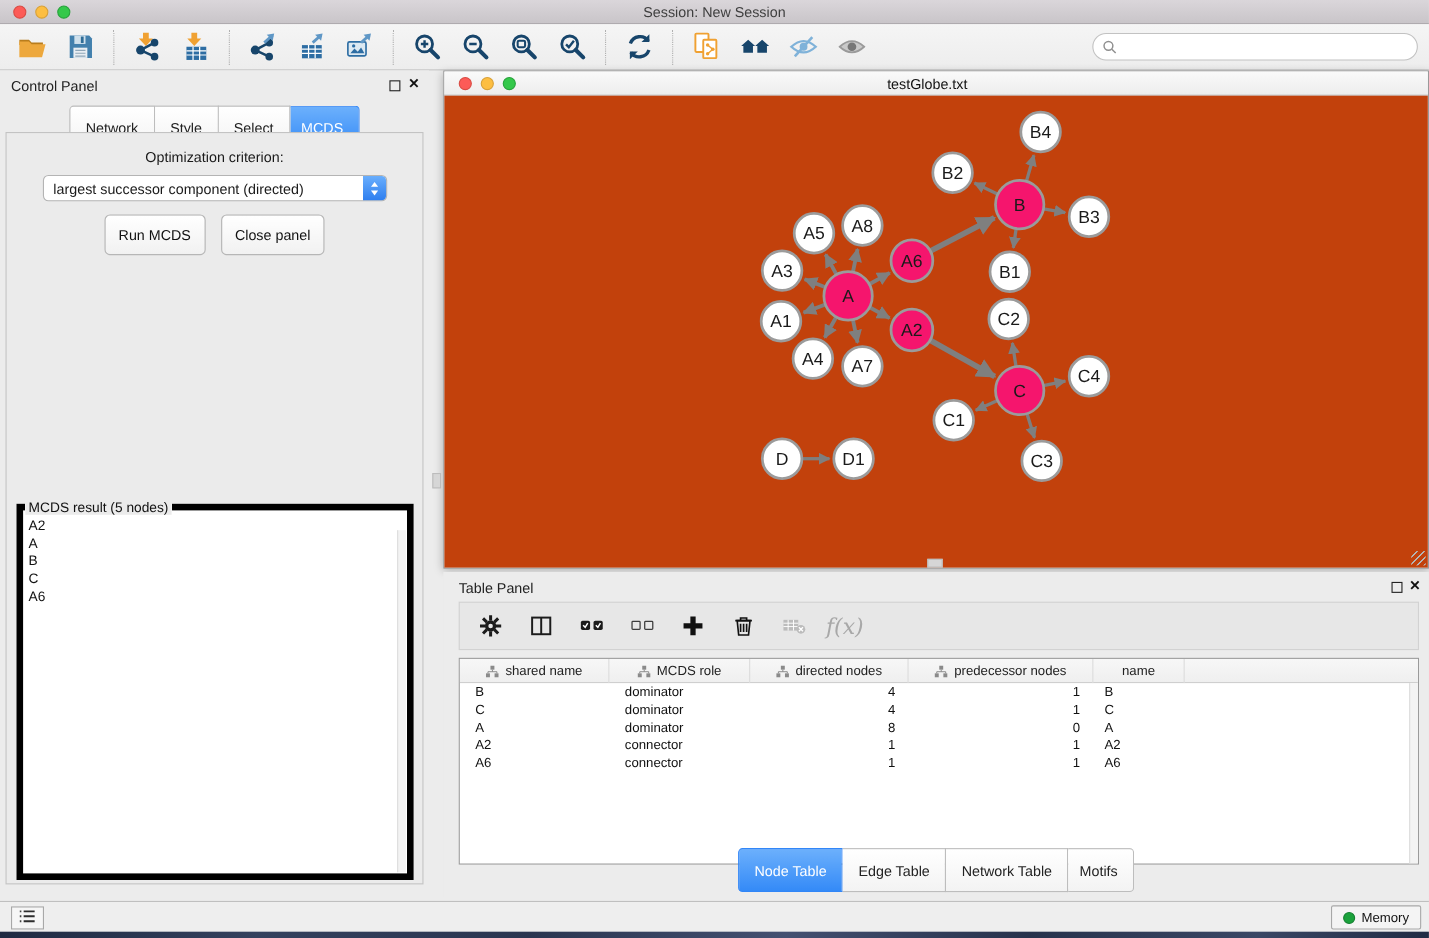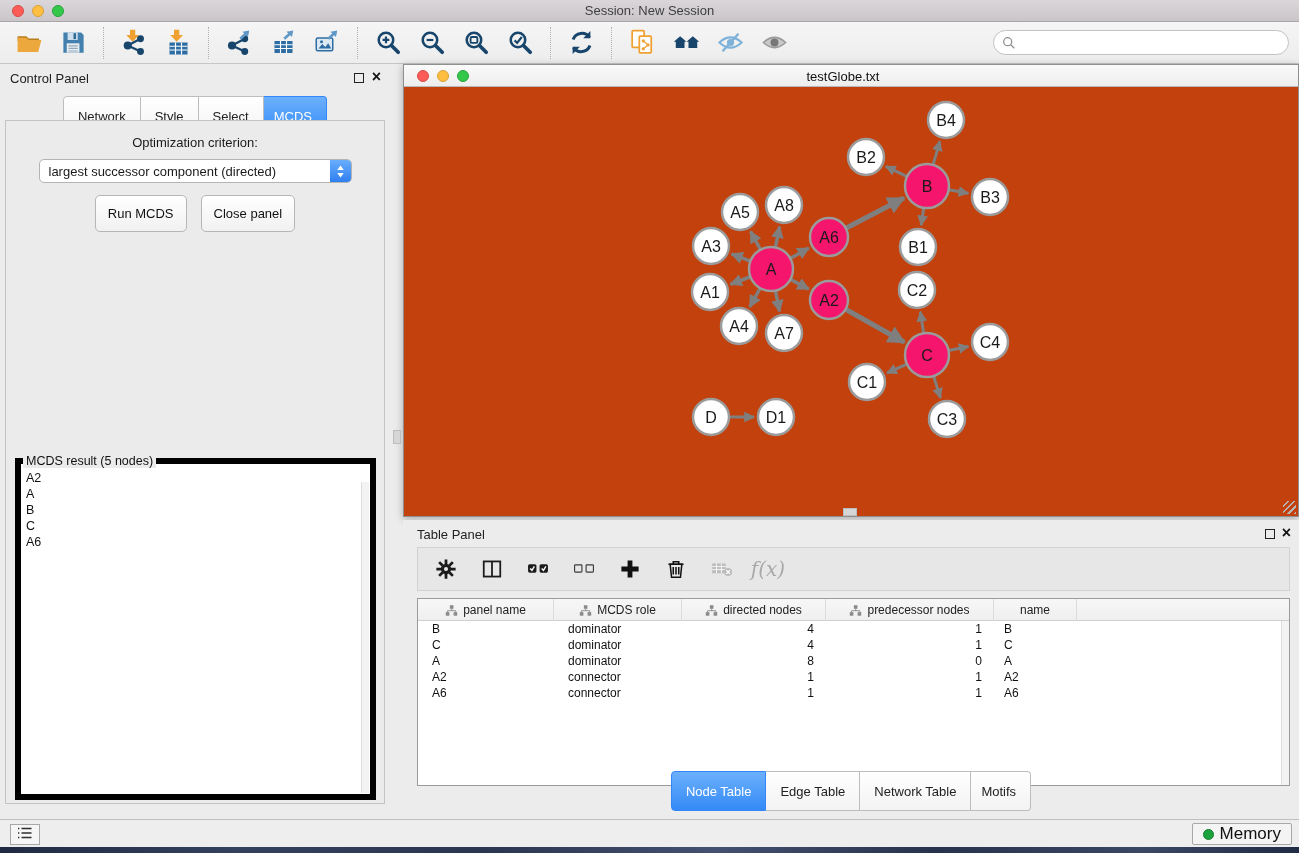--- a/index.html
+++ b/index.html
@@ -101,21 +101,21 @@
   .dt-scroll { position:absolute; right:0; top:22px; bottom:0; width:8px; background:#f3f3f3; border-left:1px solid #ddd; }
 
   .tp-tabs { position:absolute; left:0; right:0; bottom:5px; display:flex; justify-content:center; }
 
   
   .statusbar { position:absolute; left:0; top:819px; width:100%; height:28px; background:#eeeeee; border-top:1px solid #bfbfbf; }
   .list-btn { position:absolute; left:10px; top:4px; width:30px; height:21px; background:#f6f6f6; border:1px solid #a8a8a8;
     display:flex; align-items:center; justify-content:center; }
   .list-btn svg { width:16px; height:14px; }
   .mem-btn { position:absolute; right:7px; top:3px; height:22px; padding:0 10px; background:#f4f4f4; border:1px solid #a8a8a8;
-    border-radius:2px; display:flex; align-items:center; gap:6px; font-size:17px; color:#111;
+    border-radius:2px; display:flex; align-items:center; gap:6px; font-size:12px; color:#111;
     font-family:"Liberation Sans","DejaVu Sans",sans-serif; }
   .mem-dot { width:11px; height:11px; border-radius:50%; background:#1ba23c; border:1px solid #148031; }
   .desktop-strip { position:absolute; left:0; top:847px; width:100%; height:6px;
     background:linear-gradient(90deg,#1f2a42,#34415e 18%,#2a3550 37%,#445071 55%,#27324c 72%,#3a4765 88%,#202b44); }
 </style>
 </head>
 <body>
 
 <div class="app">
 
@@ -547,21 +547,21 @@
       </div>
     <div class="data-table">
       <div class="dt-grid dt-head" id="dt-head">
           <div class="hcell">
             <span class="tree"><svg viewBox="0 0 16 16">
                 <rect x="6" y="1.5" width="4.4" height="4.4" fill="#8a8a8a"></rect>
                 <rect x="1" y="10" width="4.4" height="4.4" fill="#8a8a8a"></rect>
                 <rect x="10.6" y="10" width="4.4" height="4.4" fill="#8a8a8a"></rect>
                 <path d="M8.2 6v2.2M3.2 10V8.2h10V10" stroke="#8a8a8a" fill="none" stroke-width="1.1"></path>
               </svg></span>
-            <span>panel name</span>
+            <span>shared name</span>
           </div>
           <div class="hcell">
             <span class="tree"><svg viewBox="0 0 16 16">
                 <rect x="6" y="1.5" width="4.4" height="4.4" fill="#8a8a8a"></rect>
                 <rect x="1" y="10" width="4.4" height="4.4" fill="#8a8a8a"></rect>
                 <rect x="10.6" y="10" width="4.4" height="4.4" fill="#8a8a8a"></rect>
                 <path d="M8.2 6v2.2M3.2 10V8.2h10V10" stroke="#8a8a8a" fill="none" stroke-width="1.1"></path>
               </svg></span>
             <span>MCDS role</span>
           </div>

